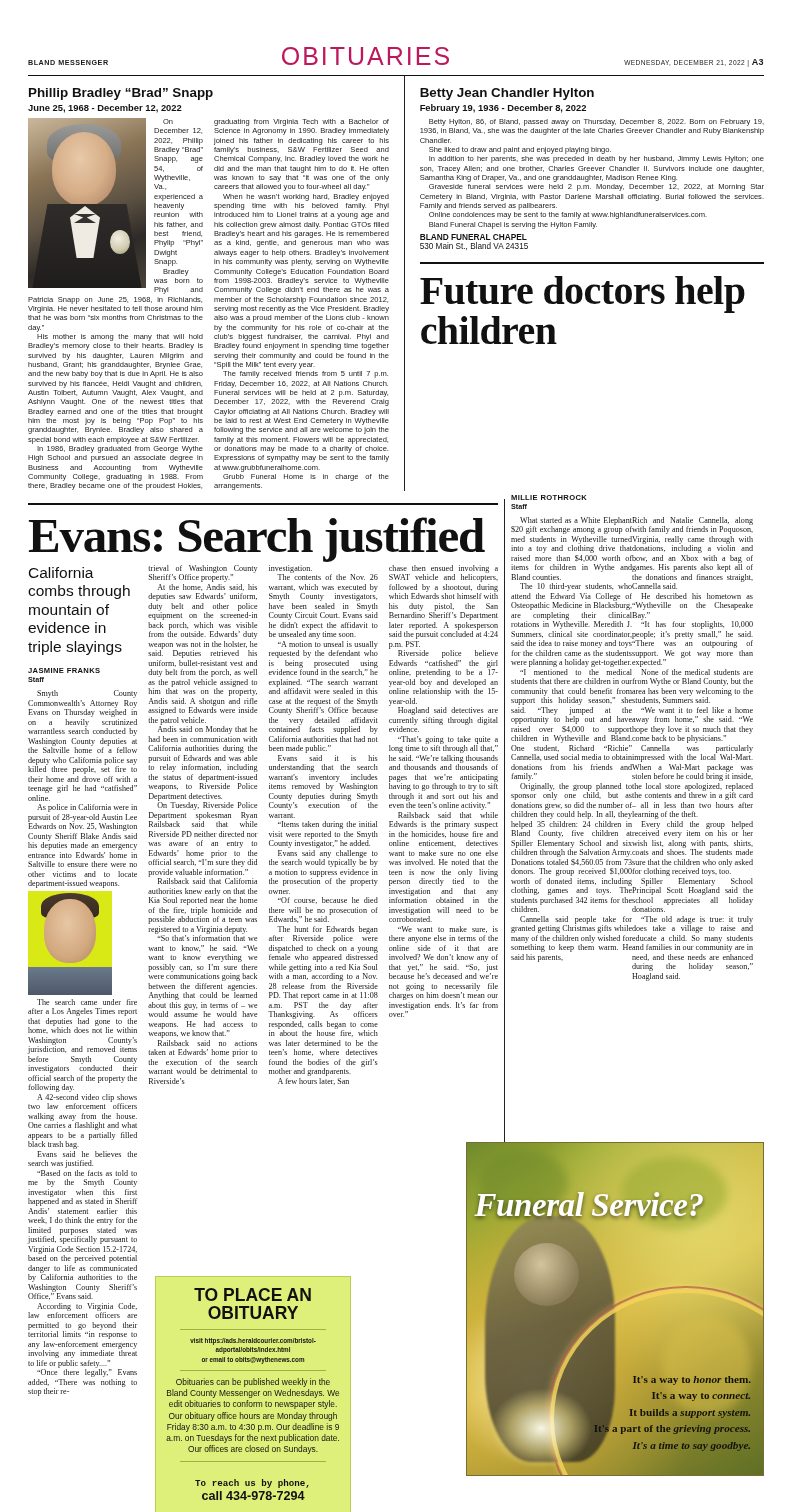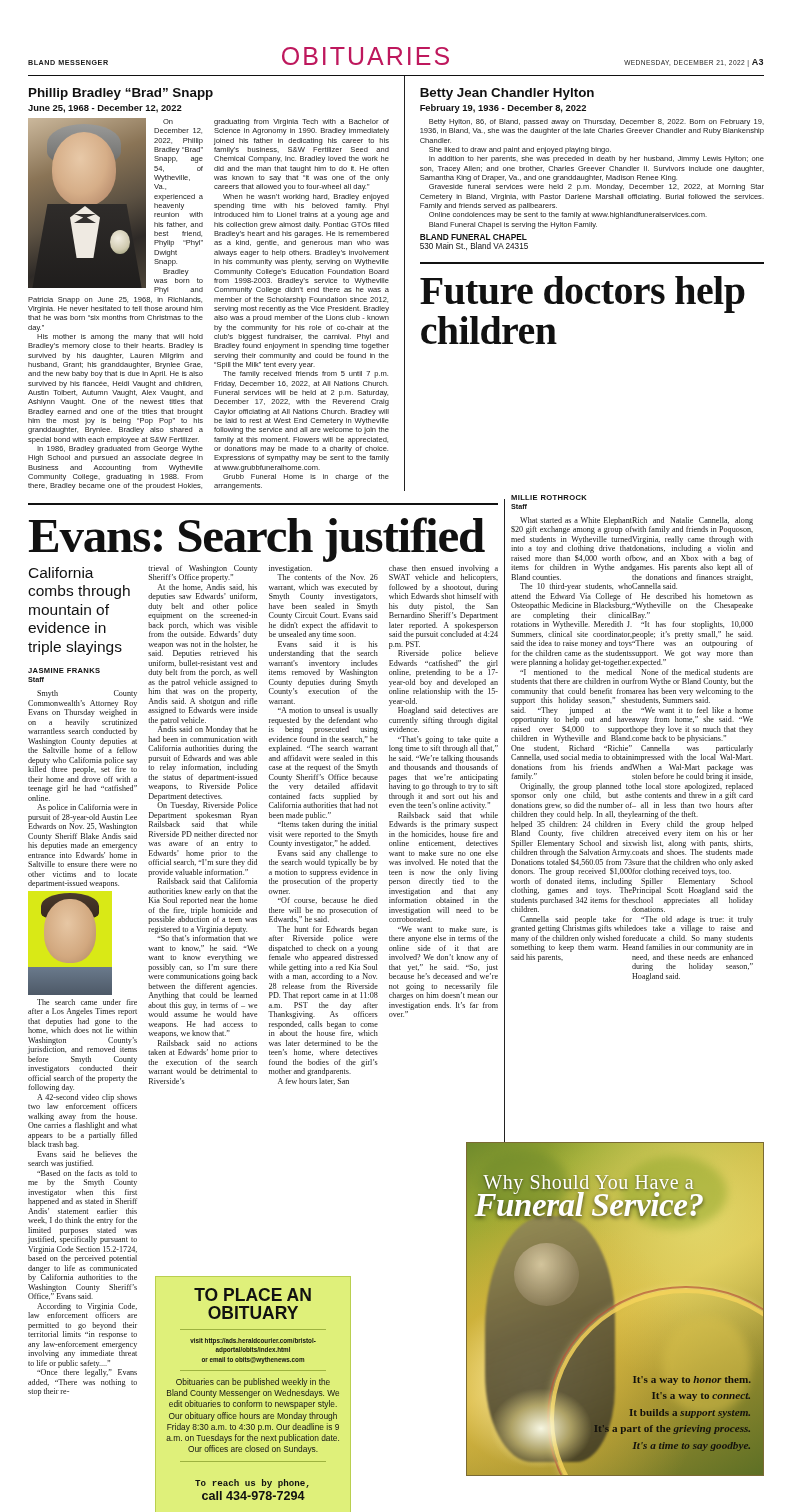--- a/index.html
+++ b/index.html
@@ -353,22 +353,22 @@
             <p>Railsback said that California authorities knew early on that the Kia Soul reported near the home of the fire, triple homicide and possible abduction of a teen was registered to a Virginia deputy.</p>
             <p>“So that’s information that we want to know,” he said. “We want to know everything we possibly can, so I’m sure there were communications going back between the different agencies. Anything that could be learned about this guy, in terms of – we would assume he would have weapons. He had access to weapons, we know that.”</p>
             <p>Railsback said no actions taken at Edwards’ home prior to the execution of the search warrant would be detrimental to Riverside’s</p>
           </div>
         </div>
 
         <div style="width:110px;">
           <div class="body-serif">
             <p class="noind">investigation.</p>
             <p>The contents of the Nov. 26 warrant, which was executed by Smyth County investigators, have been sealed in Smyth County Circuit Court. Evans said he didn't expect the affidavit to be unsealed any time soon.</p>
+            <p>“A motion to unseal is usually requested by the defendant who is being prosecuted using evidence found in the search,” he explained.  “The search warrant and affidavit were sealed in this case at the request of the Smyth County Sheriff’s Office because the very detailed affidavit contained facts supplied by California authorities that had not been made public.”</p>
             <p>Evans said it is his understanding that the search warrant's inventory includes items removed by Washington County deputies during Smyth County’s execution of the warrant.</p>
-            <p>“A motion to unseal is usually requested by the defendant who is being prosecuted using evidence found in the search,” he explained.  “The search warrant and affidavit were sealed in this case at the request of the Smyth County Sheriff’s Office because the very detailed affidavit contained facts supplied by California authorities that had not been made public.”</p>
             <p>“Items taken during the initial visit were reported to the Smyth County investigator,” he added.</p>
             <p>Evans said any challenge to the search would typically be by a motion to suppress evidence in the prosecution of the property owner.</p>
             <p>“Of course, because he died there will be no prosecution of Edwards,” he said.</p>
             <p>The hunt for Edwards began after Riverside police were dispatched to check on a young female who appeared distressed while getting into a red Kia Soul with a man, according to a Nov. 28 release from the Riverside PD. That report came in at 11:08 a.m. PST the day after Thanksgiving. As officers responded, calls began to come in about the house fire, which was later determined to be the teen’s home, where detectives found the bodies of the girl’s mother and grandparents.</p>
             <p>A few hours later, San</p>
           </div>
         </div>
 
         <div style="width:110px;">
           <div class="body-serif">
@@ -432,21 +432,20 @@
   <div style="position:absolute; left:466px; top:1142px; width:298px; height:334px;">
     <div class="funeral-ad">
       <div class="fa-leaf" style="left:52%;top:4%;width:36%;height:22%;background:#93a82f;"></div>
       <div class="fa-leaf" style="left:4%;top:2%;width:30%;height:20%;background:#6f8a2c;"></div>
       <div class="fa-leaf" style="left:66%;top:52%;width:30%;height:30%;background:#d7bf4a;"></div>
       <div class="fa-stat"></div>
       <div class="fa-stat-head"></div>
       <div class="fa-arc2"></div>
       <div class="fa-arc"></div>
       <div class="fa-glow"></div>
-      <div class="fa-l1">Why Should You Have a</div>
       <div class="fa-l2">Funeral Service?</div>
       <div class="fa-lines">
         <div>It's a way to <i>honor</i> them.</div>
         <div>It's a way to <i>connect.</i></div>
         <div>It builds a <i>support system.</i></div>
         <div>It's a part of the <i>grieving process.</i></div>
         <div><i>It's a time to say goodbye.</i></div>
       </div>
     </div>
   </div>

